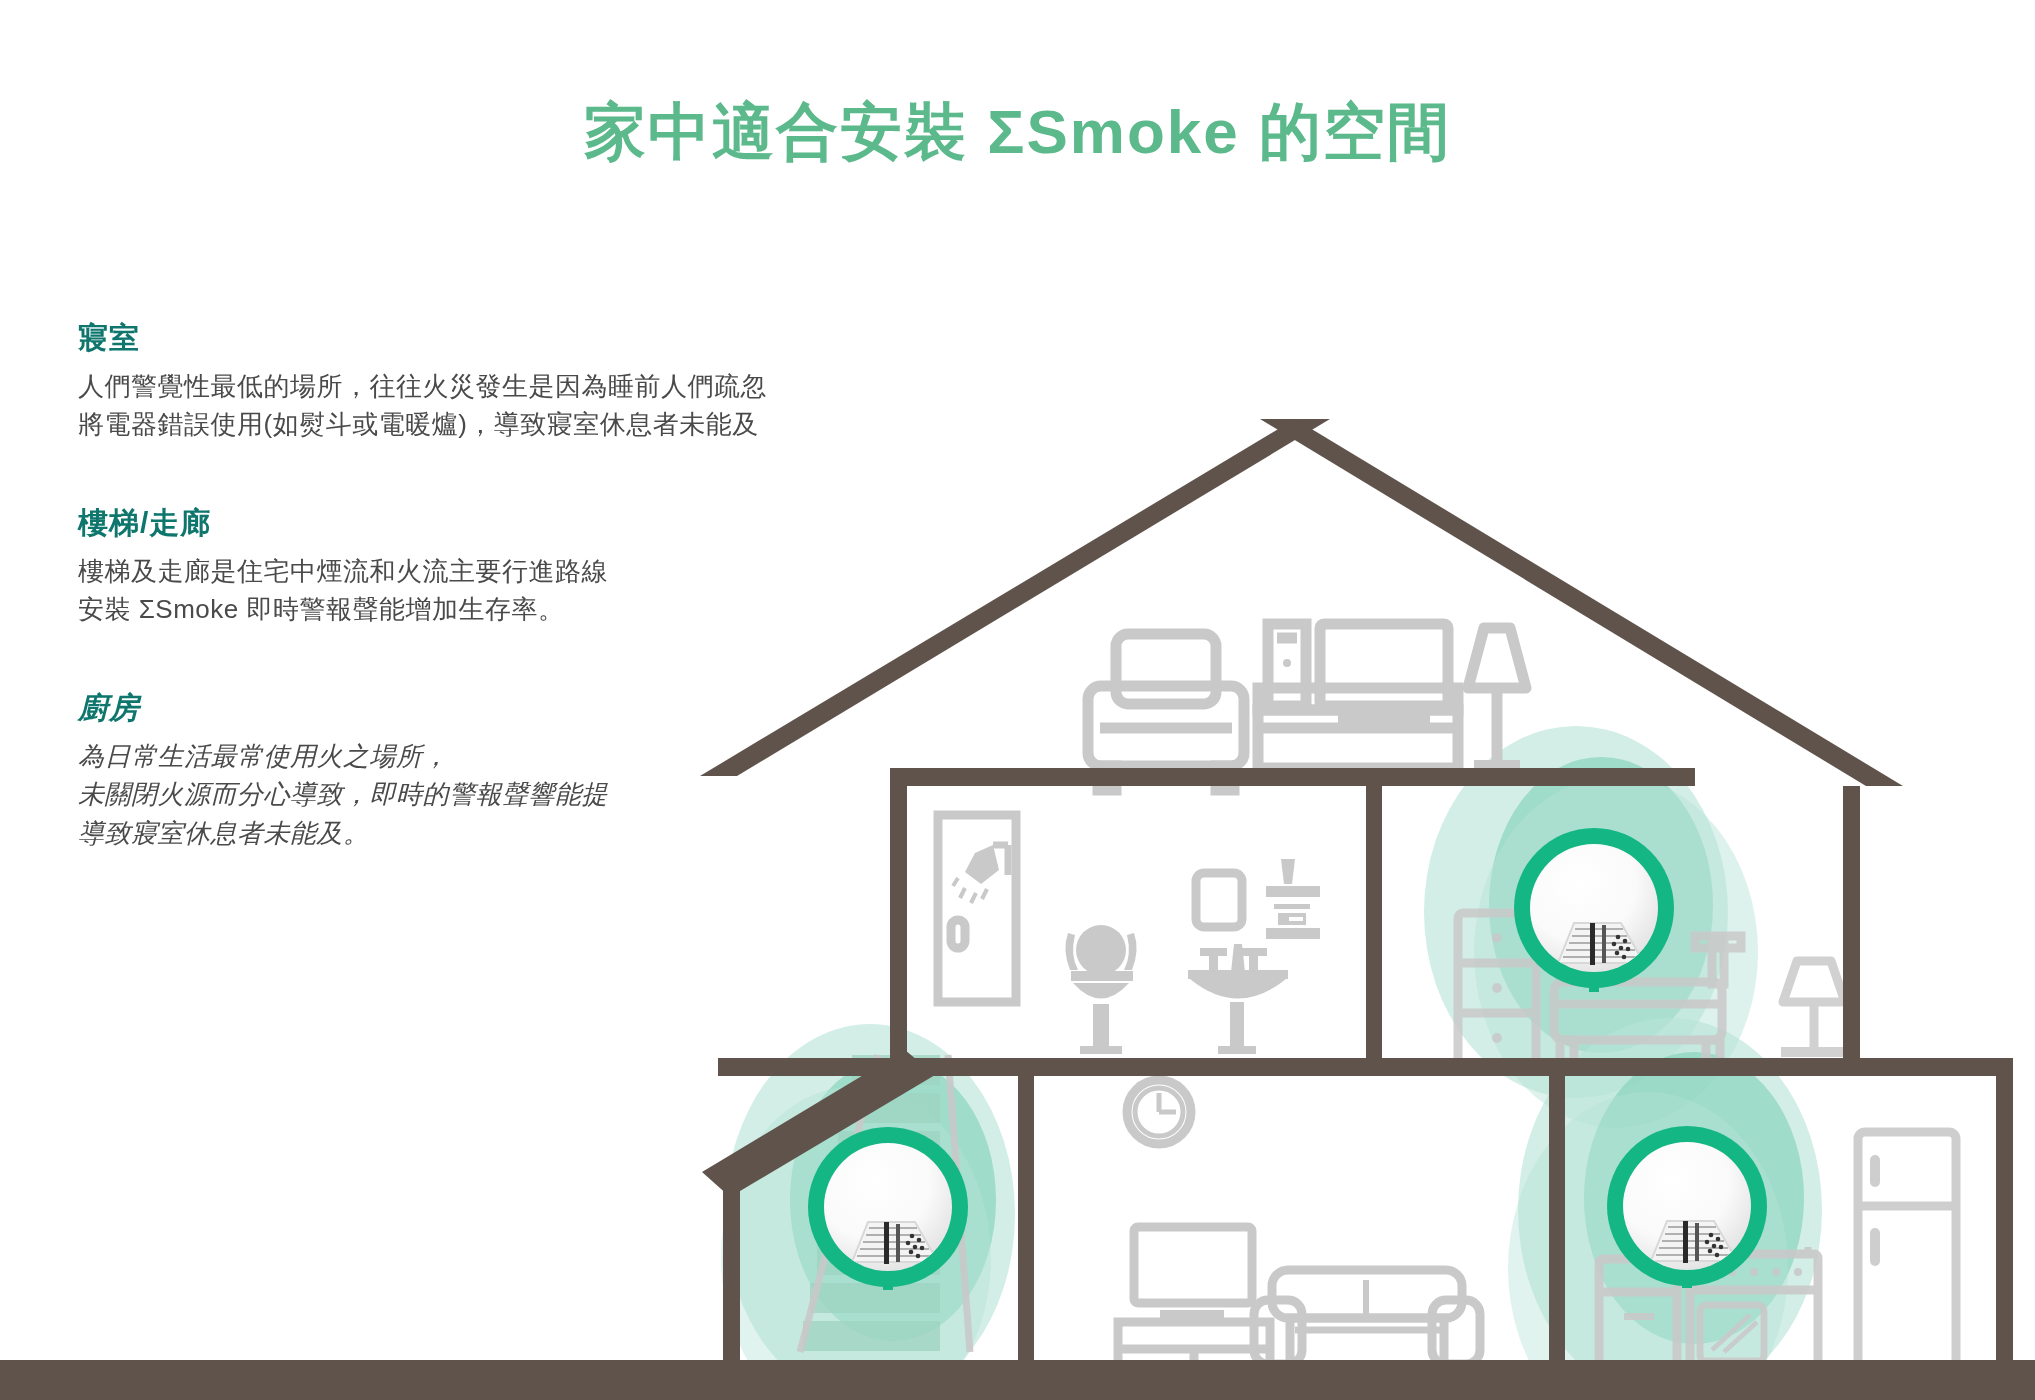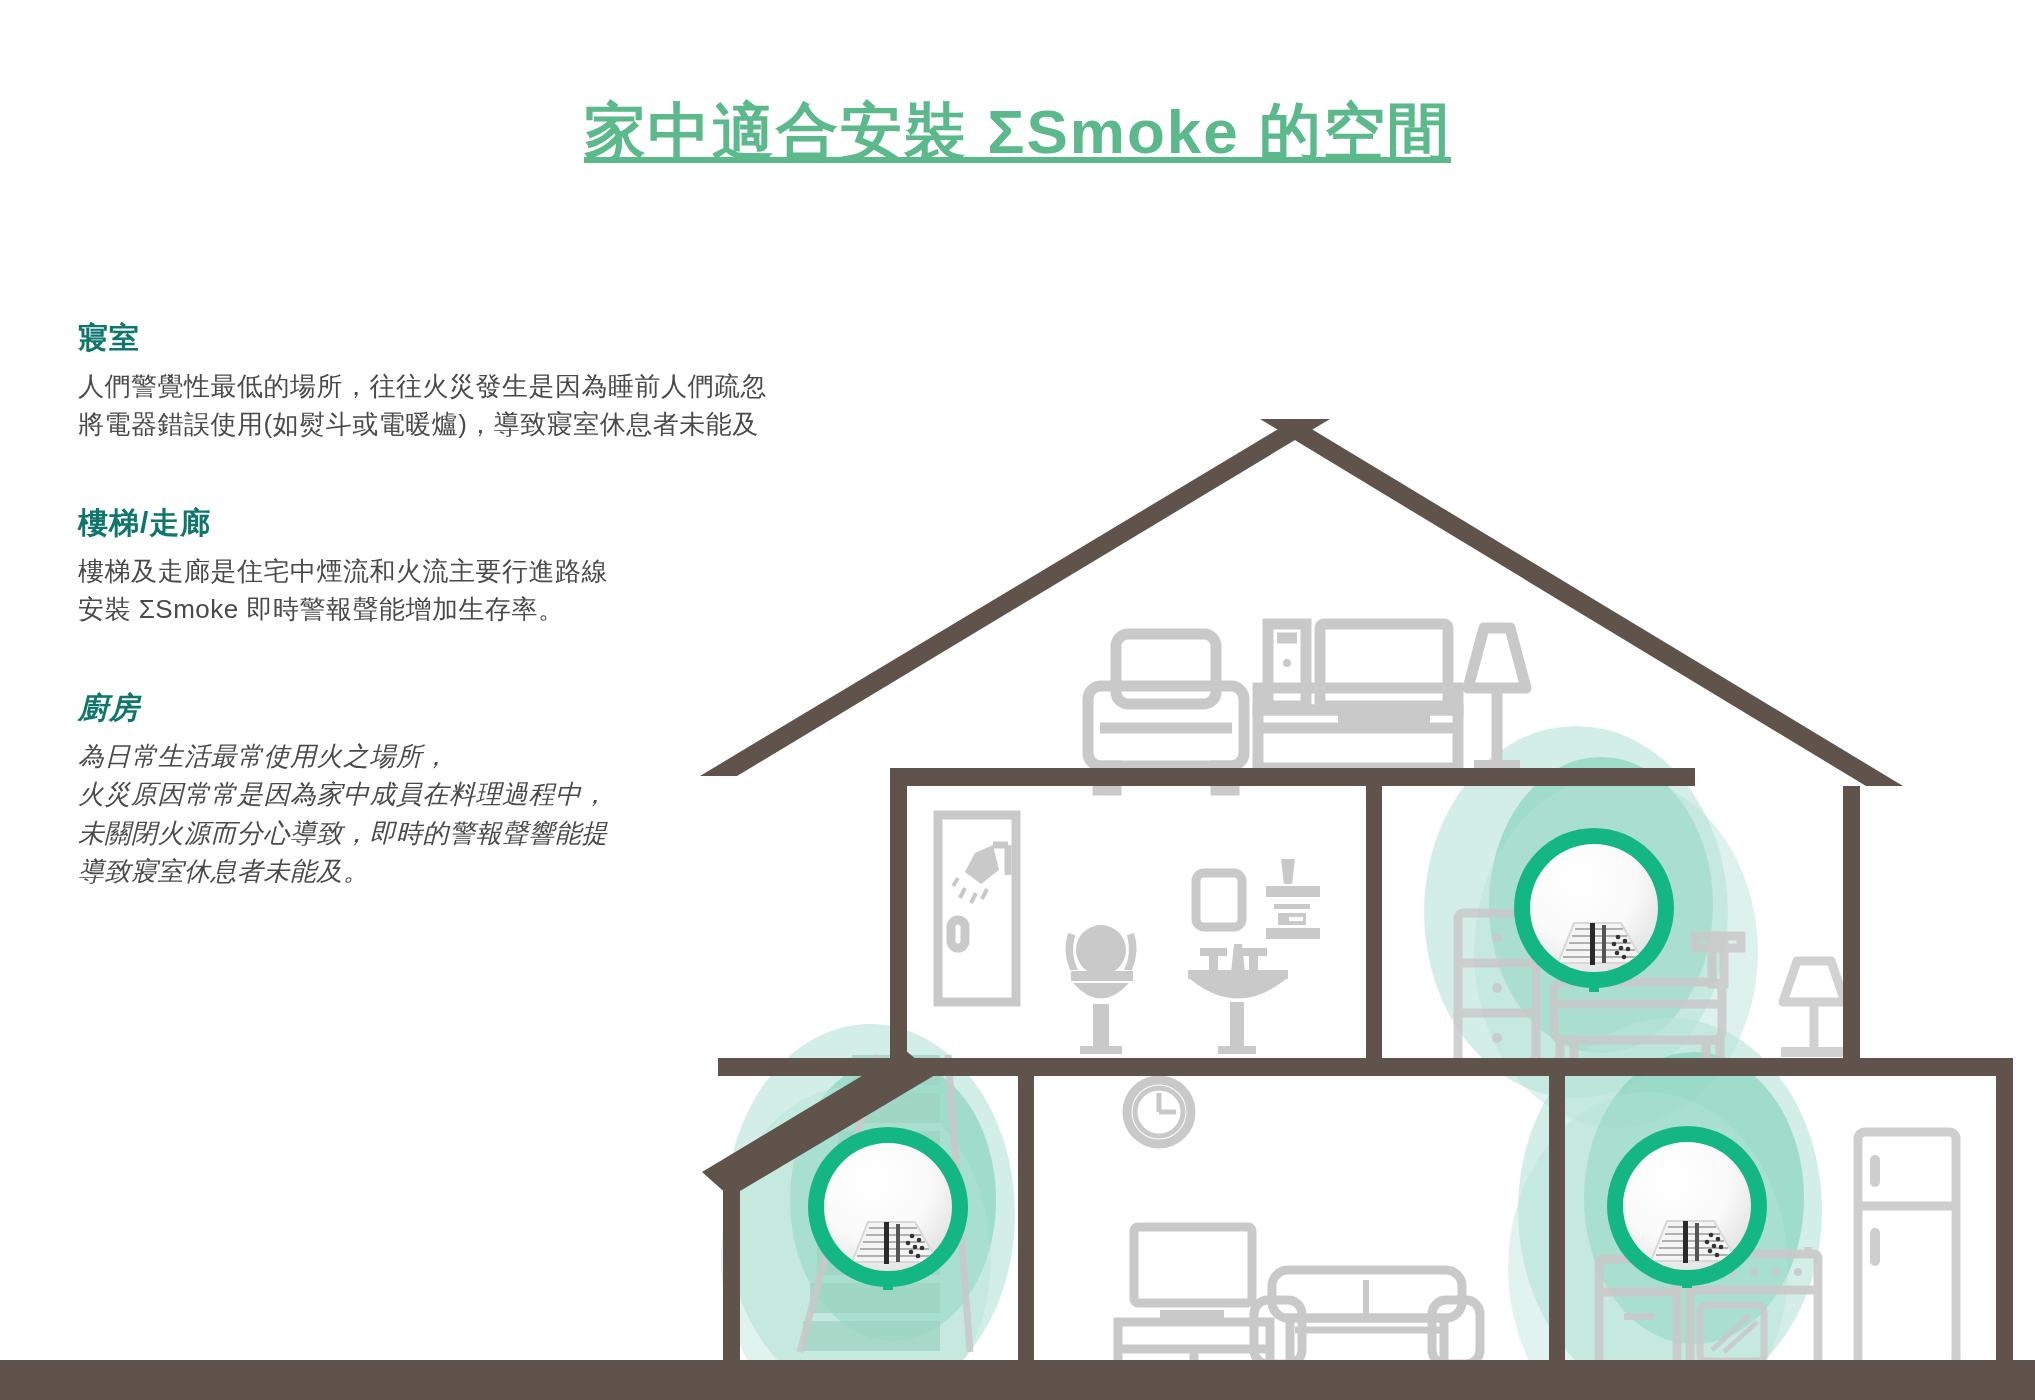--- a/index.html
+++ b/index.html
@@ -23,21 +23,20 @@
     top: 98px;
     left: 0;
     width: 2035px;
     text-align: center;
     font-size: 62px;
     font-weight: 700;
     color: #5bb98c;
     letter-spacing: 2px;
     line-height: 1.1;
     white-space: nowrap;
-    text-decoration: underline;
   }
 
   
   .text-col {
     position: absolute;
     left: 78px;
     top: 315px;
     width: 1010px;
   }
   .block { margin-bottom: 56px; }
@@ -92,21 +91,20 @@
       <div class="block-body">
         <span class="line">樓梯及走廊是住宅中煙流和火流主要行進路線</span>
         <span class="line">安裝 ΣSmoke 即時警報聲能增加生存率。</span>
       </div>
     </div>
 
     <div class="block">
       <div class="block-heading">廚房</div>
       <div class="block-body">
         <span class="line">為日常生活最常使用火之場所，</span>
-        <span class="line">火災原因常常是因為家中成員在料理過程中，</span>
         <span class="line">未關閉火源而分心導致，即時的警報聲響能提</span>
         <span class="line">導致寢室休息者未能及。</span>
       </div>
     </div>
 
   </div>
 
   <div id="house">
     <svg width="2035" height="1400" viewBox="0 0 2035 1400" xmlns="http://www.w3.org/2000/svg">
       <defs>

